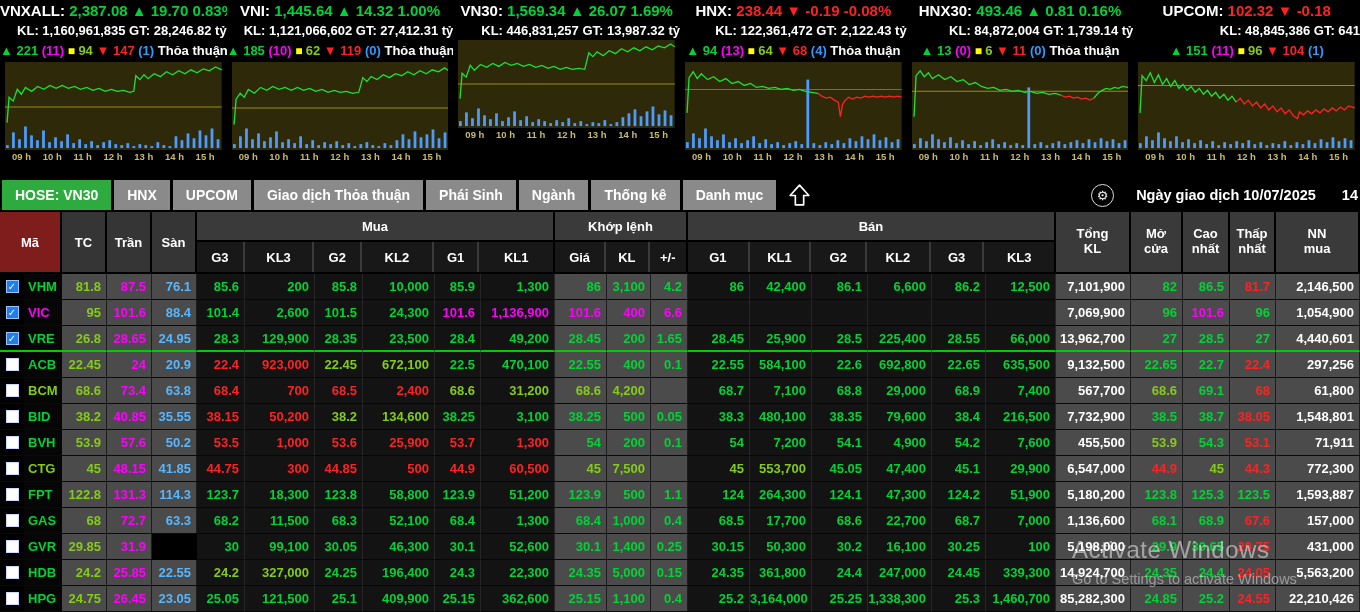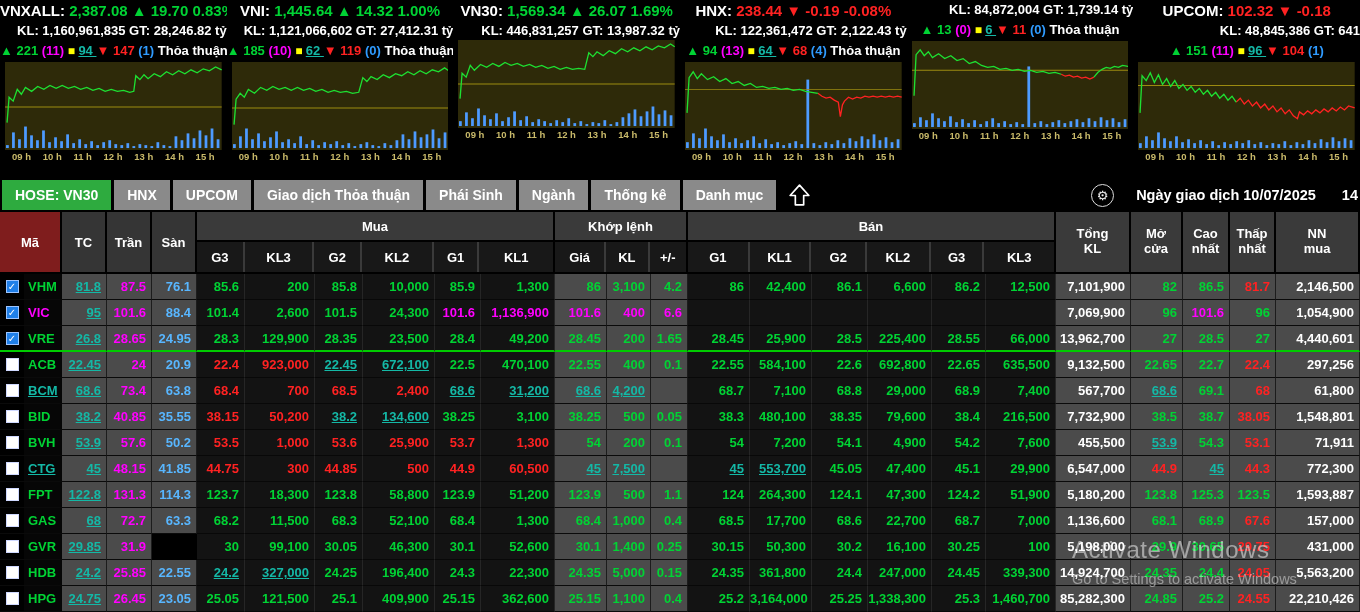--- a/index.html
+++ b/index.html
@@ -8,21 +8,21 @@
           -webkit-font-smoothing:antialiased;}
   
   .top{display:flex;height:178px;width:1360px;}
   .panel{flex:1 1 0;min-width:0;display:flex;flex-direction:column;overflow:hidden;}
   .ixl{white-space:nowrap;text-align:center;line-height:21px;font-size:15px;}
   .ixl2{white-space:nowrap;text-align:right;line-height:19px;font-size:13px;}
   .ixl3{white-space:nowrap;text-align:center;line-height:21px;font-size:13px;}
   .chart{height:88px;margin:0 5px;}
   .chart svg{width:100%;height:100%;display:block;}
   .times{display:flex;justify-content:space-between;padding:0 12px;font-size:9.5px;color:#c9ba6a;line-height:13px;}
-  .cg{color:#00d334;}.cy{color:#14b8a6;text-decoration:underline;}.cm{color:#ff00ff;}.cb{color:#58b6ff;}
+  .cg{color:#00d334;}.cy{color:#84cc16;}.cm{color:#ff00ff;}.cb{color:#58b6ff;}
   .cr{color:#ff2222;}.cw{color:#ffffff;}.cbl{color:#2f9bff;}
   .sq{color:#ffff00;font-size:12px;}
   
   .tabbar{height:34px;display:flex;align-items:center;background:#000;position:relative;}
   .tabs{display:flex;height:30px;margin-left:2px;}
   .tab{background:#8a8a8a;color:#fff;font-size:14px;line-height:30px;padding:0 13px;margin-right:3px;
        white-space:nowrap;cursor:pointer;}
   .tab.active{background:#2eab3f;}
   .uparrow{margin-left:8px;display:flex;align-items:center;cursor:pointer;}
   .tabright{position:absolute;right:0;top:0;height:34px;display:flex;align-items:center;white-space:nowrap;}
@@ -289,20 +289,21 @@
           <span>09 h</span>
           <span>10 h</span>
           <span>11 h</span>
           <span>12 h</span>
           <span>13 h</span>
           <span>14 h</span>
           <span>15 h</span>
         </div>
       </div>
       <div class="panel">
+        <div class="ixl"><span class="cw">HNX30: </span><span class="cg">493.46 </span><span class="cg">▲ </span><span class="cg">0.81 0.16%</span></div>
         <div class="ixl2"><span class="cw">KL: </span><span class="cw">84,872,004 </span><span class="cw">GT: </span><span class="cw">1,739.14 tỷ</span></div>
         <div class="ixl3"><span class="cg">▲ 13 </span><span class="cm">(0) </span><span class="sq">■ </span><span class="cy">6 </span><span class="cr">▼ 11 </span><span class="cbl">(0) </span><span class="cw">Thỏa thuận</span></div>
         <div class="chart">
           <svg viewBox="0 0 212 90" preserveAspectRatio="none">
             <rect x="0" y="0" width="212" height="90" fill="#2e2a09"></rect>
             <rect x="1.0" y="84" width="2.7" height="4" fill="#4d9bff"></rect>
             <rect x="6.9" y="78" width="2.7" height="10" fill="#4d9bff"></rect>
             <rect x="12.8" y="81" width="2.7" height="7" fill="#4d9bff"></rect>
             <rect x="18.7" y="74" width="2.7" height="14" fill="#4d9bff"></rect>
             <rect x="24.6" y="79" width="2.7" height="9" fill="#4d9bff"></rect>

